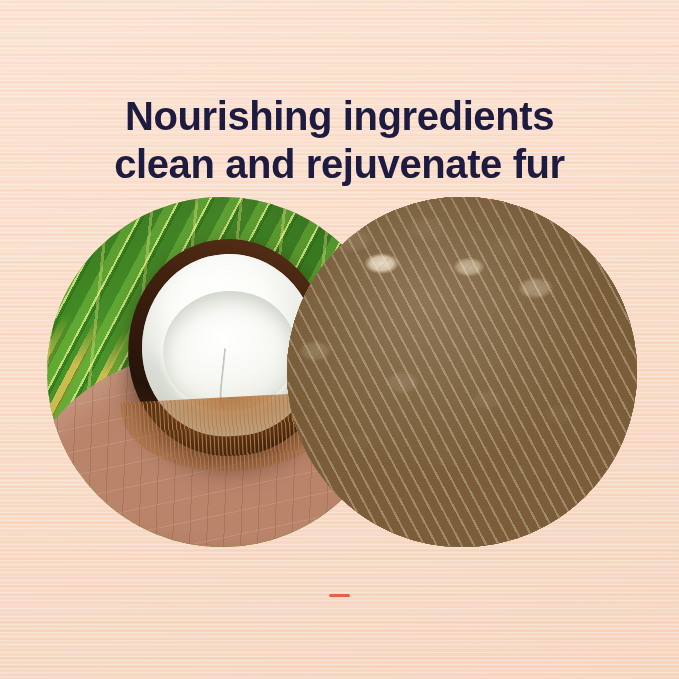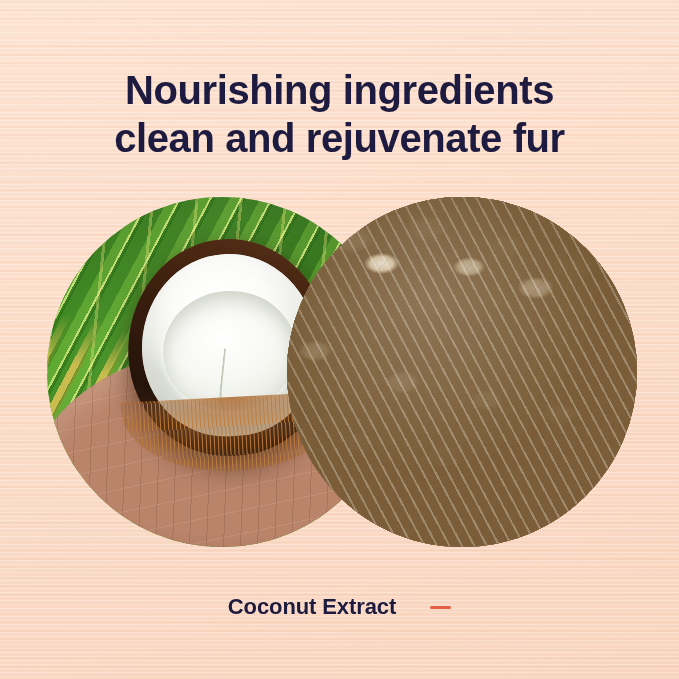--- a/index.html
+++ b/index.html
@@ -21,21 +21,21 @@
       repeating-linear-gradient(to bottom,
         rgba(236,186,152,.16) 0px,
         rgba(236,186,152,.16) 2px,
         rgba(236,186,152,0) 2px,
         rgba(236,186,152,0) 9px),
       linear-gradient(165deg,#fde3d2 0%,#fbdcc8 45%,#f9d5bf 100%);
   }
 
   
   .headline{
-    position:absolute;left:0;right:0;top:39px;
+    position:absolute;left:0;right:0;top:65px;
     text-align:center;
     color:#1d1b3f;
     font-size:40px;
     line-height:48px;
     font-weight:700;
     letter-spacing:-.4px;
     white-space:pre-line;
   }
 
   
@@ -272,17 +272,16 @@
 
   <div class="circle" id="oatmeal-circle">
     <div class="layer oat-bg"></div>
     <div class="oat-flakes"></div>
     <div class="oat-flakes2"></div>
     <div class="oat-slivers"></div>
     <div class="oat-shade"></div>
   </div>
 
   <div class="caption">
-    <span>Coconut Extract</span>
     <span class="cap-dash"></span>
   </div>
 
 </div>
 
 </body></html>

